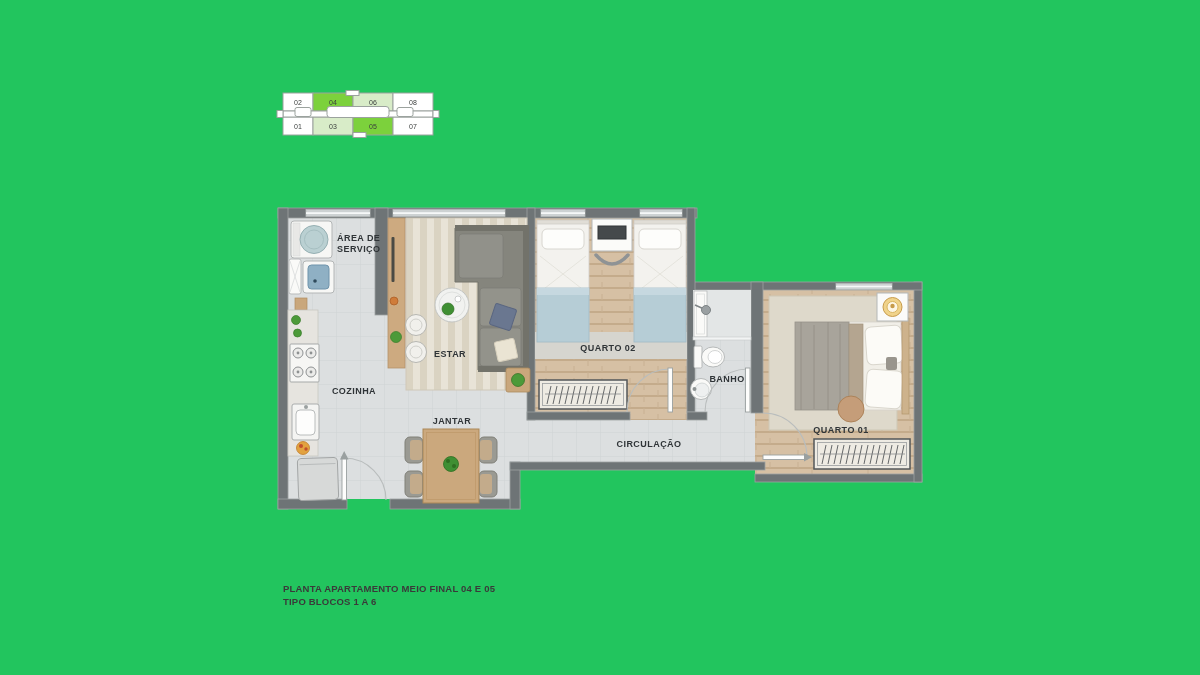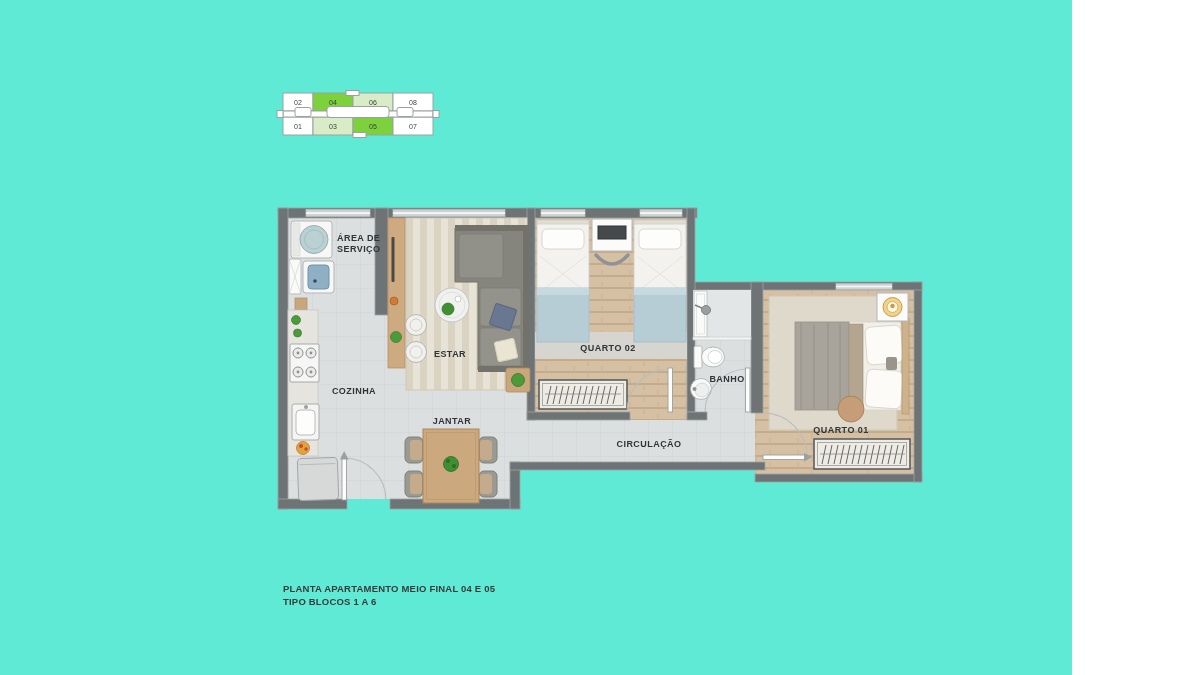--- a/index.html
+++ b/index.html
@@ -1,16 +1,16 @@
 <!DOCTYPE html>
 <html style="--wall: #6E7476; --tile_floor: #DCDFE0; --wood_floor: #D6C0A4; --rug_stripe_a: #E8E3D7; --rug_stripe_b: #DAD3C2; --bedroom_rug: #D6D5CF; --blanket_blue: #B6CDD6; --sofa_gray: #85857D; --furniture_wood: #C9A77C; --plant_green: #4C9A39; --window: #CDD2D3; --label_color: #2F3437;"><head>
 <meta charset="utf-8">
 <style>
   html,body{margin:0;padding:0;background:#ffffff;}
-  .stage{position:relative;width:1072px;height:675px;background:#5eead4;overflow:hidden;
+  .stage{position:relative;width:1200px;height:675px;background:#22c55e;overflow:hidden;
          font-family:"Liberation Sans", sans-serif;}
   svg{position:absolute;inset:0;}
   .wall{fill:var(--wall,#6E7476);stroke:#9da2a3;stroke-width:.8;}
   .window-seg{fill:var(--window,#CDD2D3);stroke:#b6bbbb;stroke-width:.8;}
   .window-line{fill:#f6f8f8;}
   .room-label{font-family:"Liberation Sans",sans-serif;font-size:9px;font-weight:bold;
               fill:var(--label_color,#2F3437);letter-spacing:.45px;}
   .key-label{font-family:"Liberation Sans",sans-serif;font-size:7px;fill:#3B3F3D;}
   .caption-text{font-family:"Liberation Sans",sans-serif;font-size:9.5px;font-weight:bold;
                 fill:#3A3A3A;letter-spacing:.2px;}

